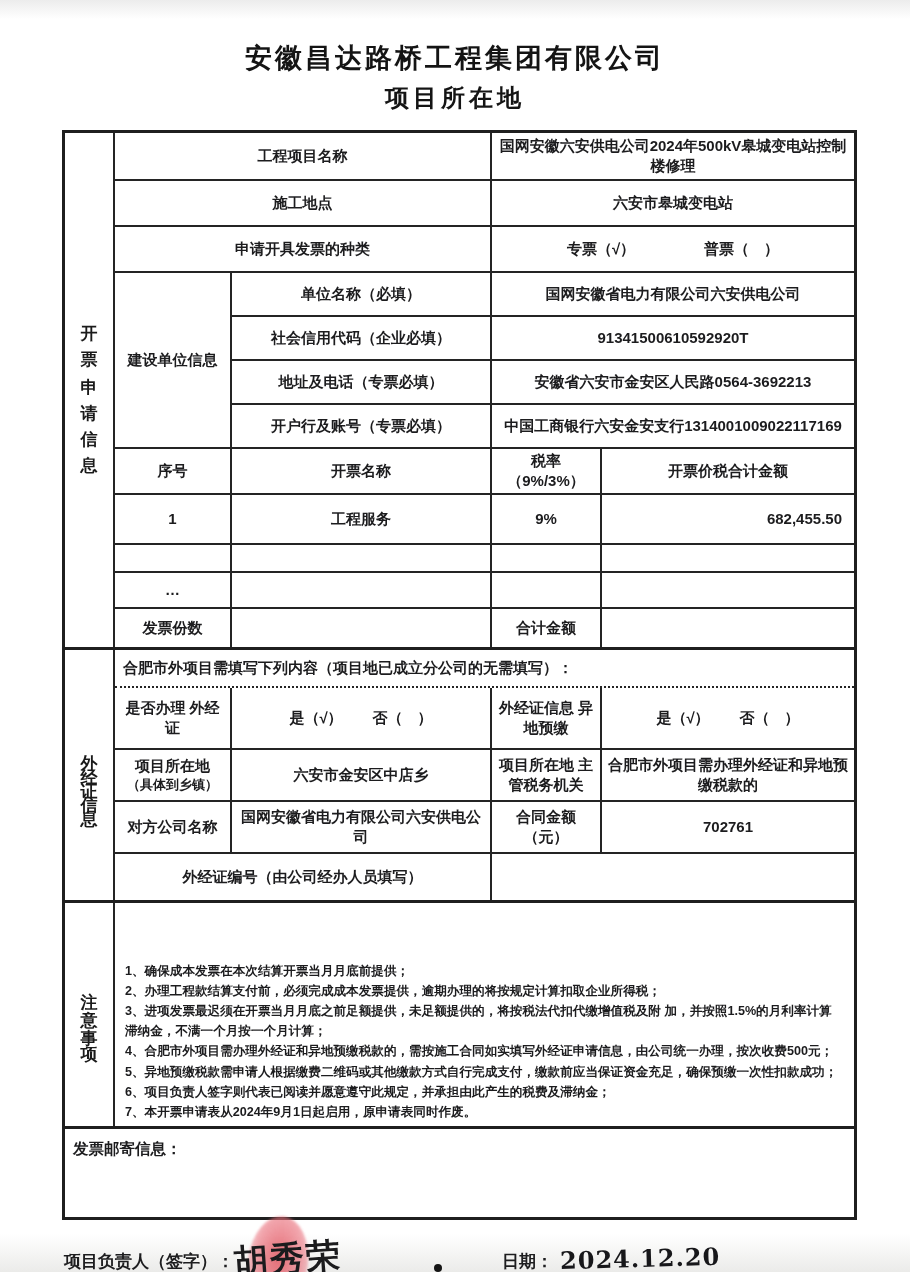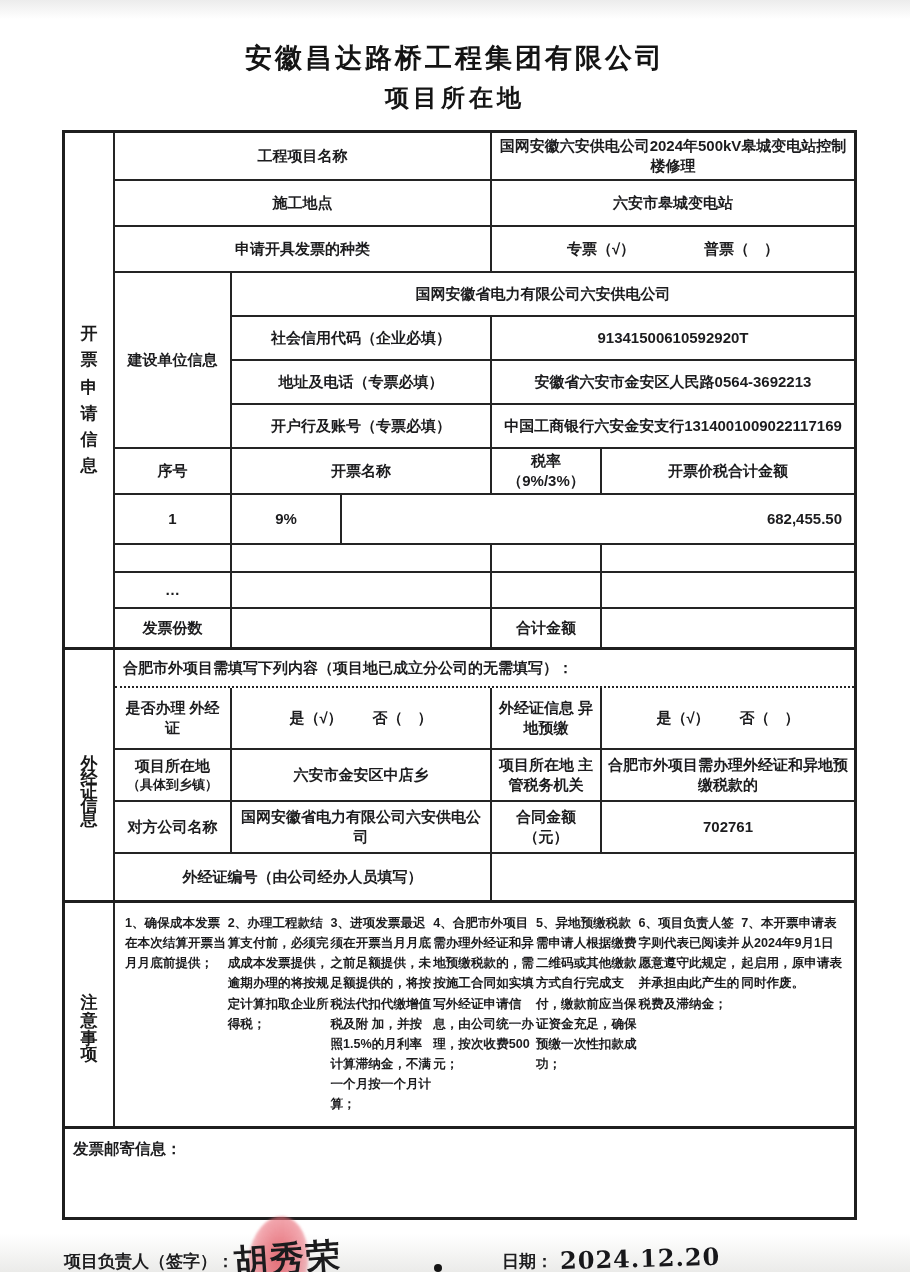--- a/index.html
+++ b/index.html
@@ -54,21 +54,21 @@
   .h62{height:62px}.h52{height:52px}.h223{height:223px}.h88{height:88px}
   .subcol { flex:1; display:flex; flex-direction:column; min-width:0; }
   .subrow { display:flex; flex:1; border-bottom:2px solid #242424; }
   .subrow:last-child { border-bottom:none; }
   .amount { justify-content:flex-end; padding-right:12px; font-weight:bold; }
   .type-pair { display:flex; gap:69px; }
   .note-cell { justify-content:flex-start; text-align:left; padding-left:8px; font-size:15px; }
   .dotted-top { border-bottom-style:dotted; }
   .small-sub { font-size:13px; font-weight:bold; display:block; }
   .stack { display:flex; flex-direction:column; align-items:center; justify-content:center;padding-left:6px; }
-  .notes-cell { align-items:flex-start; justify-content:space-between;
+  .notes-cell { flex-direction:column; align-items:flex-start; justify-content:flex-end;
     padding:10px 10px 4px 10px; font-size:12.6px; font-weight:600; line-height:1.6; text-align:left; }
   .notes-cell div { width:100%; }
   .mail-cell { align-items:flex-start; justify-content:flex-start; padding:10px 8px; font-size:15.5px; }
 
   .footer { position:relative; height:80px; margin:14px 0 0 62px; width:800px; }
   .signer-label { position:absolute; left:2px; top:16px; font-size:17px; font-weight:bold; }
   .thumbprint {
     position:absolute; left:186px; top:-18px; width:60px; height:92px;
     border-radius:50%; transform:rotate(7deg);
     background:radial-gradient(ellipse at 50% 45%, rgba(224,72,84,0.78) 0%, rgba(233,110,122,0.62) 55%, rgba(242,160,168,0.35) 85%, rgba(242,160,168,0.08) 100%);
@@ -122,20 +122,21 @@
               <span>专票（√）</span>
               <span>普票（　）</span>
             </div>
           </div>
         </div>
 
         <div class="row h176">
           <div class="cell c1">建设单位信息</div>
           <div class="subcol">
             <div class="subrow">
+              <div class="cell c2">单位名称（必填）</div>
               <div class="cell c4 last value">国网安徽省电力有限公司六安供电公司</div>
             </div>
             <div class="subrow">
               <div class="cell c2">社会信用代码（企业必填）</div>
               <div class="cell c4 last value">91341500610592920T</div>
             </div>
             <div class="subrow">
               <div class="cell c2">地址及电话（专票必填）</div>
               <div class="cell c4 last value">安徽省六安市金安区人民路0564-3692213</div>
             </div>
@@ -148,20 +149,21 @@
 
         <div class="row h46">
           <div class="cell c1">序号</div>
           <div class="cell c2">开票名称</div>
           <div class="cell c3">税率（9%/3%）</div>
           <div class="cell c4 last">开票价税合计金额</div>
         </div>
 
         <div class="row h50">
           <div class="cell c1">1</div>
+          <div class="cell c2">工程服务</div>
           <div class="cell c3">9%</div>
           <div class="cell c4 last amount">682,455.50</div>
         </div>
 
         <div class="row h28">
           <div class="cell c1"></div>
           <div class="cell c2"></div>
           <div class="cell c3"></div>
           <div class="cell c4 last"></div>
         </div>

